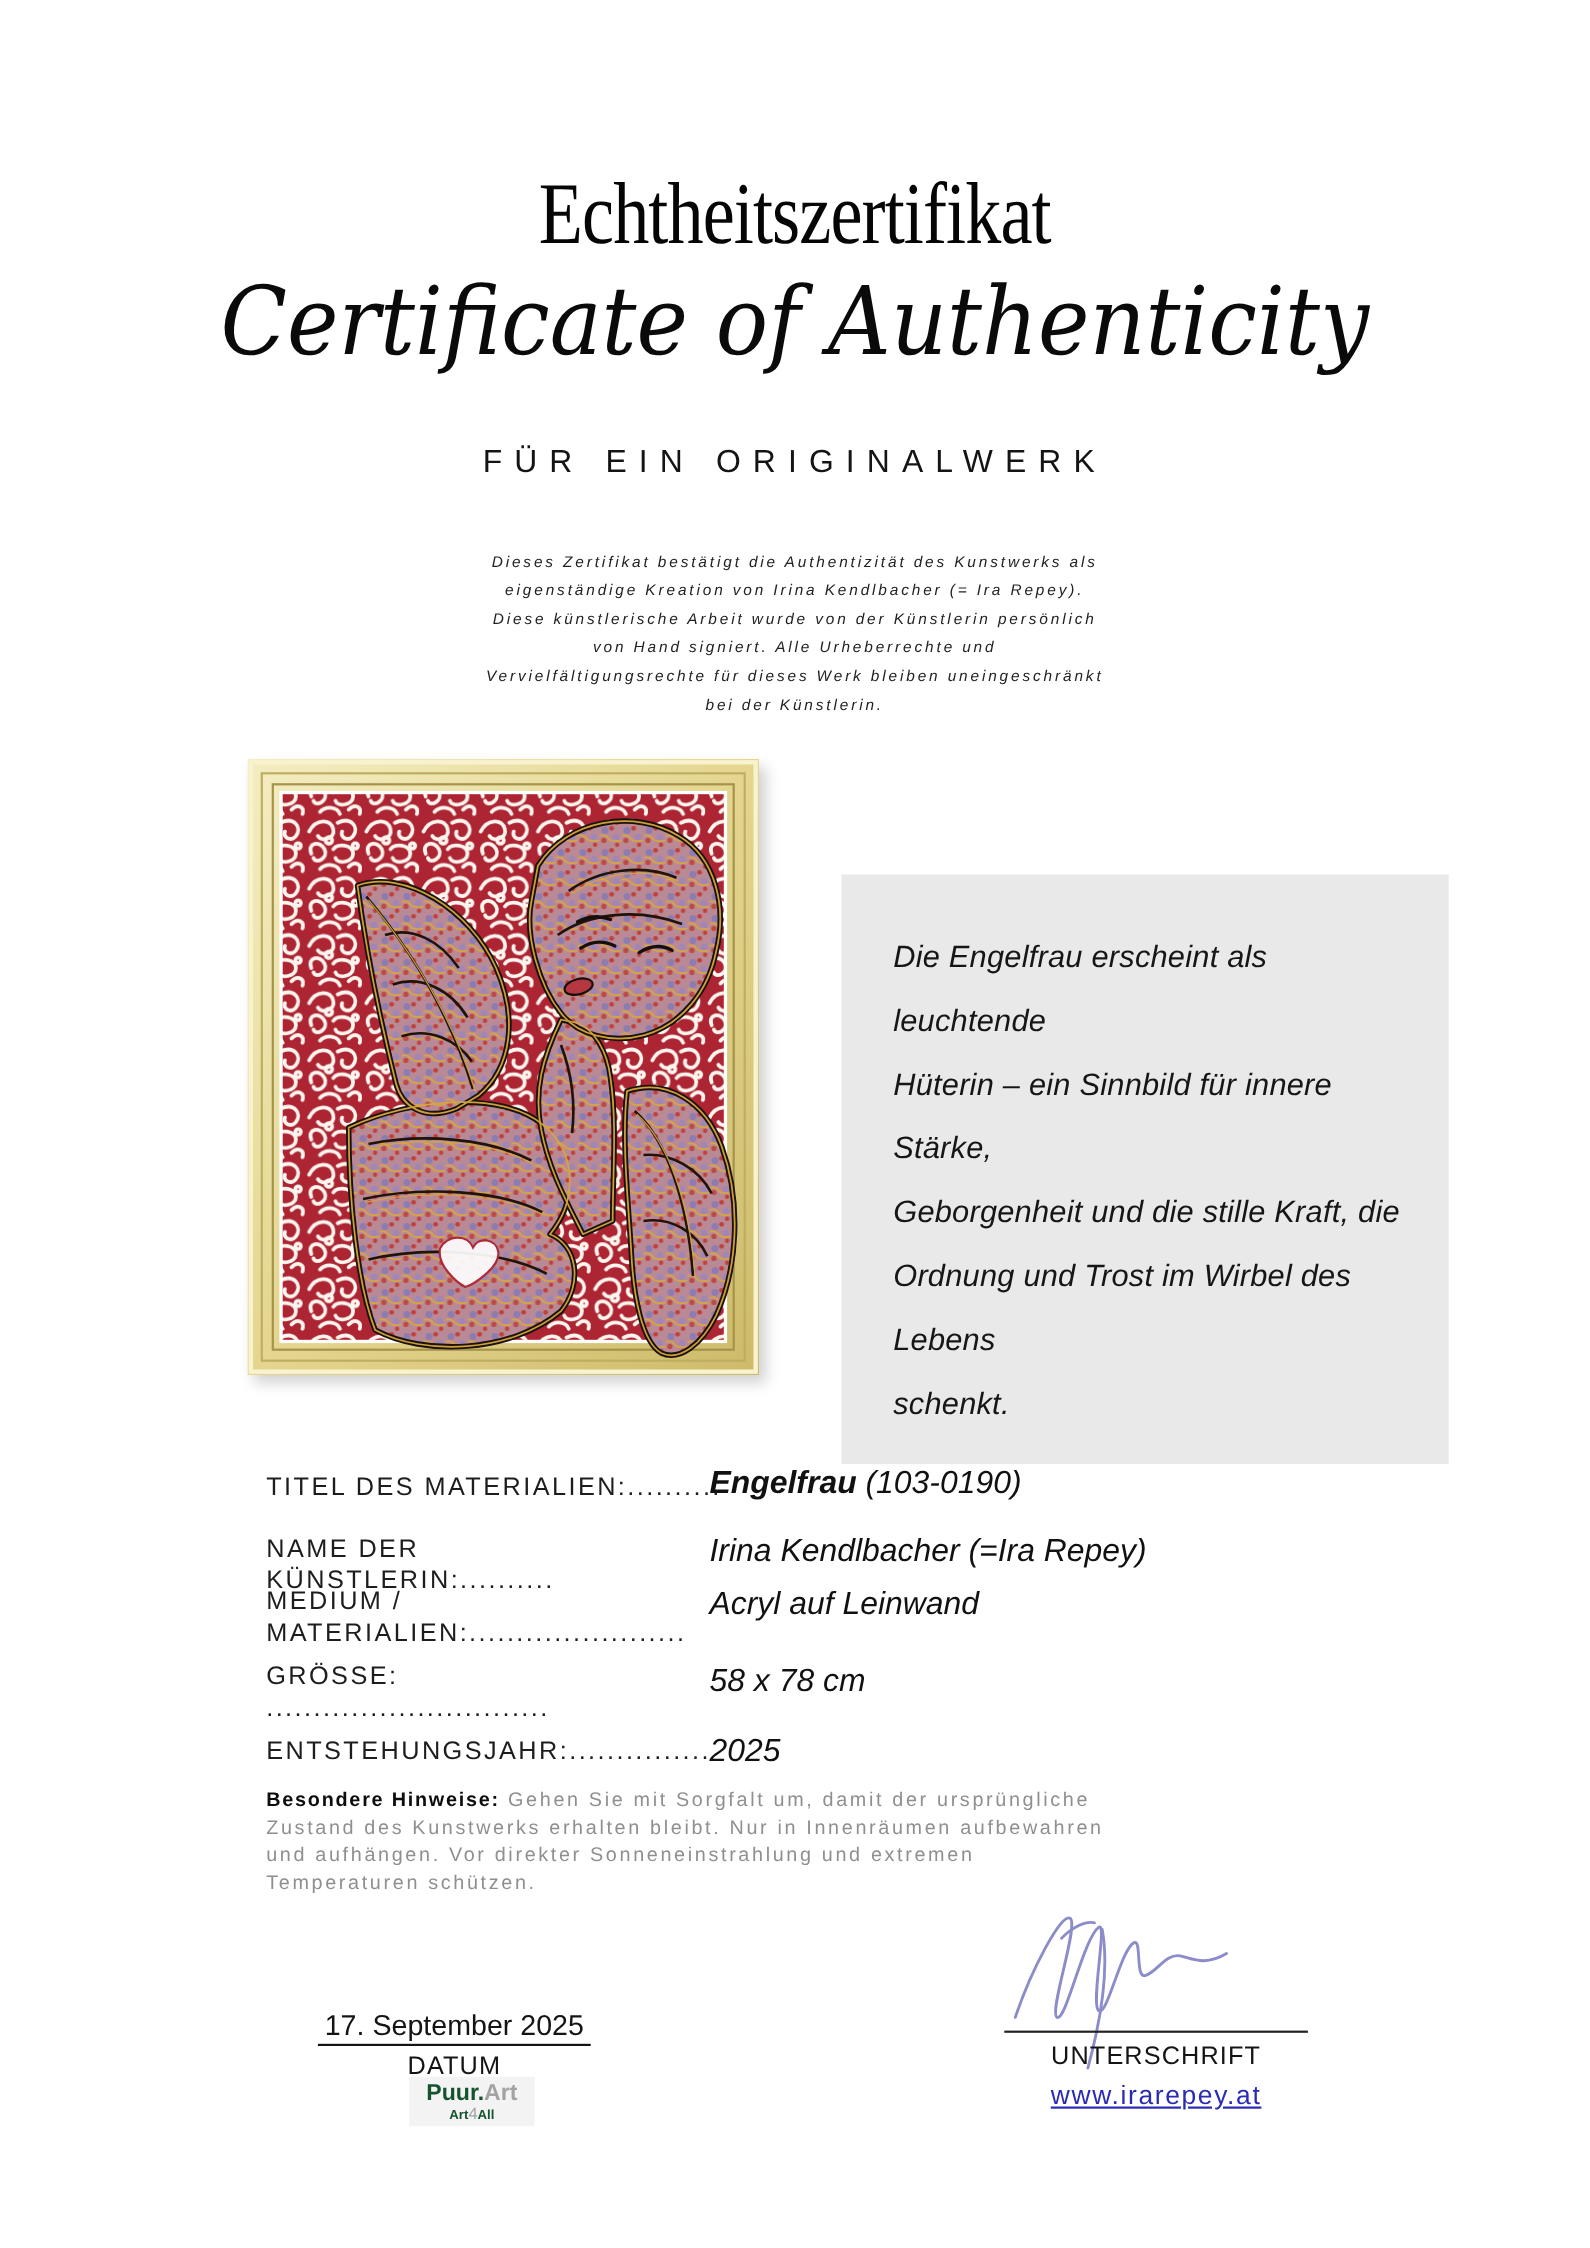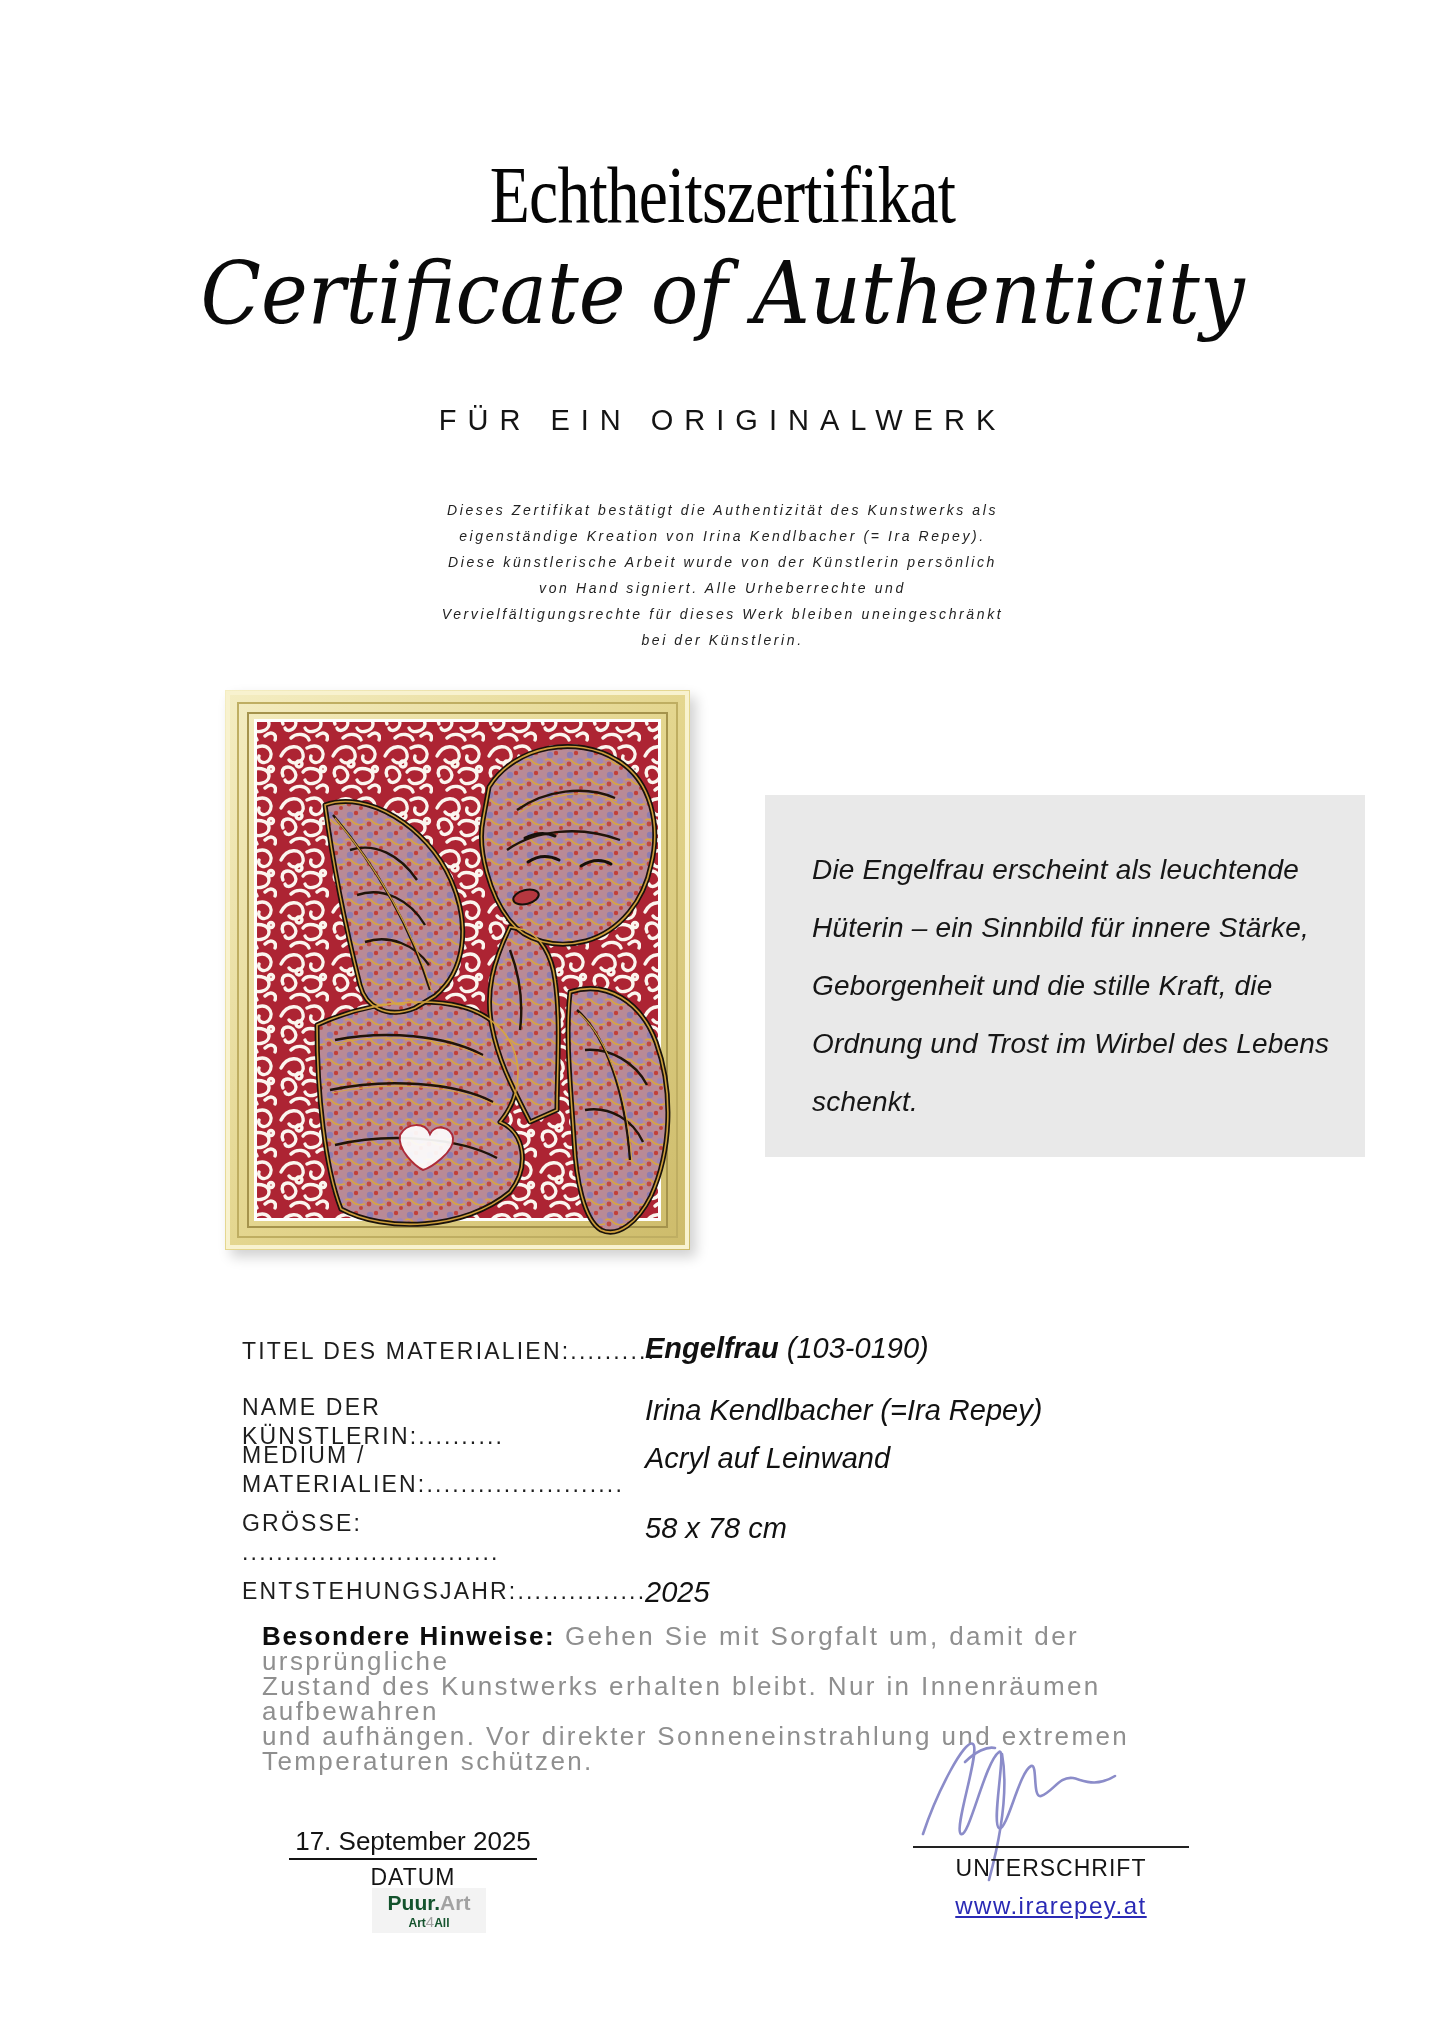--- a/index.html
+++ b/index.html
@@ -12,28 +12,28 @@
   .title-de{top:150px;font-family:"Liberation Serif","DejaVu Serif",serif;font-size:80px;
             font-weight:400;color:#050505;transform:scaleX(.82);letter-spacing:-1px;}
   .title-en{top:243px;font-family:"DejaVu Serif","Liberation Serif",serif;font-style:italic;
             font-size:86px;color:#0a0a0a;transform:scaleX(.92);white-space:nowrap;}
   .subtitle{top:404px;font-size:29px;letter-spacing:11px;color:#141414;font-weight:400;}
   .intro{top:497px;font-style:italic;font-size:14px;letter-spacing:2.6px;line-height:26px;color:#222;}
 
   .artwork{left:225px;top:690px;width:465px;height:560px;box-shadow:6px 7px 12px rgba(0,0,0,.18);}
   .artwork svg{display:block;}
 
-  .graybox{left:765px;top:795px;width:600px;background:#e9e9e9;padding:46px 30px 26px 47px;box-sizing:border-box;}
+  .graybox{left:765px;top:795px;width:552px;background:#e9e9e9;padding:46px 30px 26px 47px;box-sizing:border-box;}
   .graybox .txt{font-style:italic;font-size:28px;line-height:58px;color:#161616;letter-spacing:.2px;}
 
   .flabel{font-size:23px;letter-spacing:2.2px;line-height:29px;color:#1d1d1d;}
   .fvalue{font-style:italic;font-size:29px;color:#111;}
   .fvalue .bold{font-weight:bold;}
 
-  .notes{left:242px;top:1624px;width:900px;font-size:26px;letter-spacing:2.4px;line-height:25px;color:#8f8f8f;margin-left:20px;}
+  .notes{left:242px;top:1624px;width:900px;font-size:18px;letter-spacing:2.4px;line-height:25px;color:#8f8f8f;}
   .notes b{color:#0d0d0d;letter-spacing:1.6px;}
 
   .dateblock{left:253px;top:1826px;width:320px;text-align:center;}
   .dateline{display:inline-block;font-size:26px;color:#141414;border-bottom:2px solid #141414;padding:0 6px 1px 6px;}
   .datelabel{font-size:23px;letter-spacing:1px;color:#141414;margin-top:4px;}
 
   .logo{left:372px;top:1888px;width:110px;text-align:center;background:#f3f3f3;padding:3px 2px;}
   .logo .row1{font-size:21px;font-weight:bold;letter-spacing:0;}
   .logo .dark{color:#14532d;} .logo .lite{color:#a2a2a2;}
   .logo .row2{font-size:12px;font-weight:bold;margin-top:-2px;}

